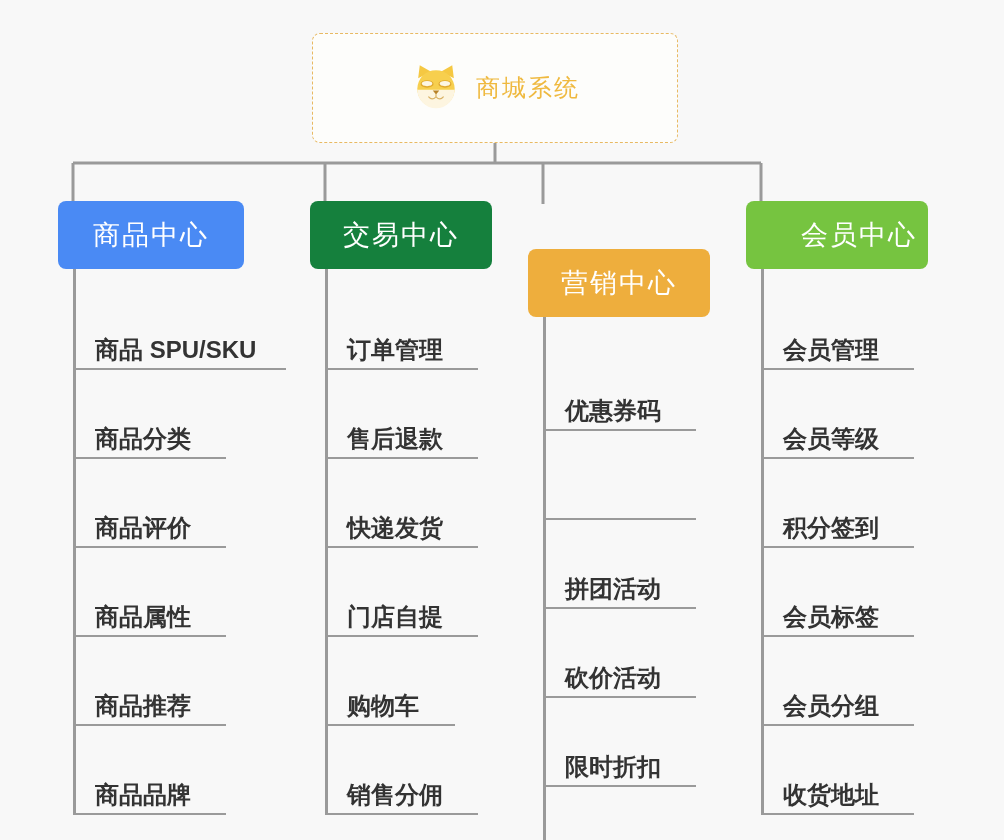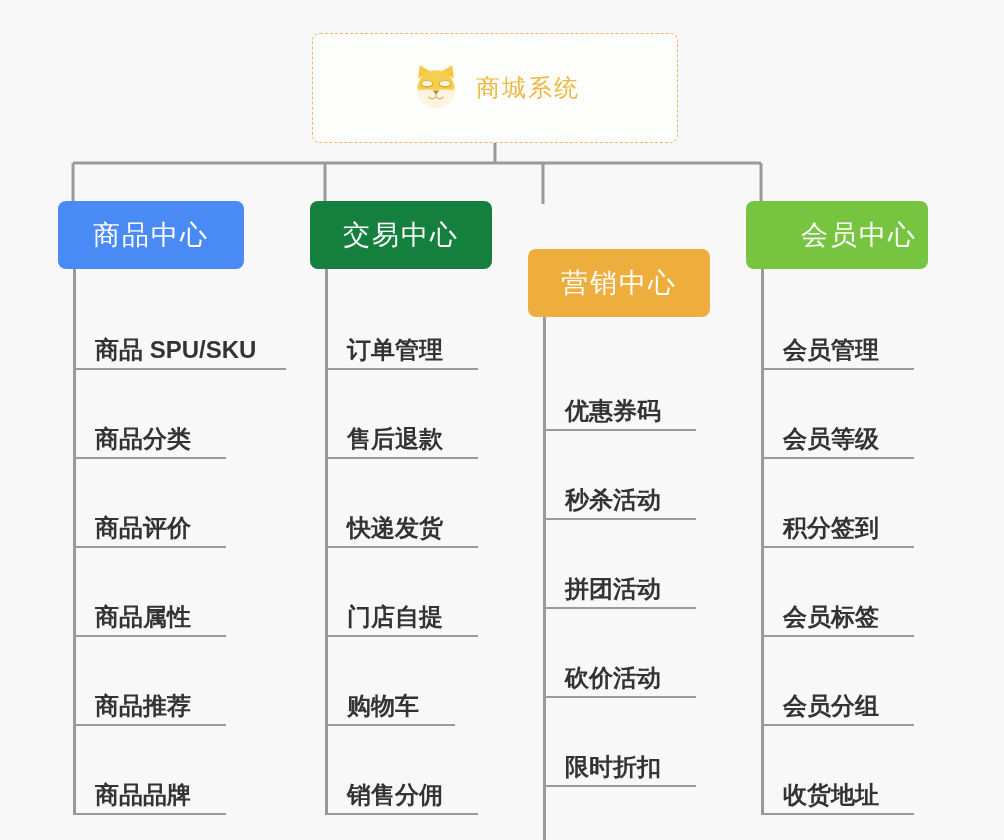--- a/index.html
+++ b/index.html
@@ -222,21 +222,20 @@
         <div class="branch-header" style="background: rgb(238, 174, 61); width: 182px; margin-top: 48px;">
           <span>营销中心</span>
         </div>
         <div class="leaf-list" style="margin-left: 15px; padding-top: 25px;">
           <div class="leaf-spine" style="height: 546px; background: rgb(154, 154, 154);"></div>
           <div class="leaf-item">
             <span class="leaf-label">优惠券码</span>
             <div class="leaf-underline" style="width: 153px; background: rgb(154, 154, 154);"></div>
           </div>
           <div class="leaf-item">
-            <span class="leaf-label">秒杀活动</span>
             <div class="leaf-underline" style="width: 153px; background: rgb(154, 154, 154);"></div>
           </div>
           <div class="leaf-item">
             <span class="leaf-label">拼团活动</span>
             <div class="leaf-underline" style="width: 153px; background: rgb(154, 154, 154);"></div>
           </div>
           <div class="leaf-item">
             <span class="leaf-label">砍价活动</span>
             <div class="leaf-underline" style="width: 153px; background: rgb(154, 154, 154);"></div>
           </div>

